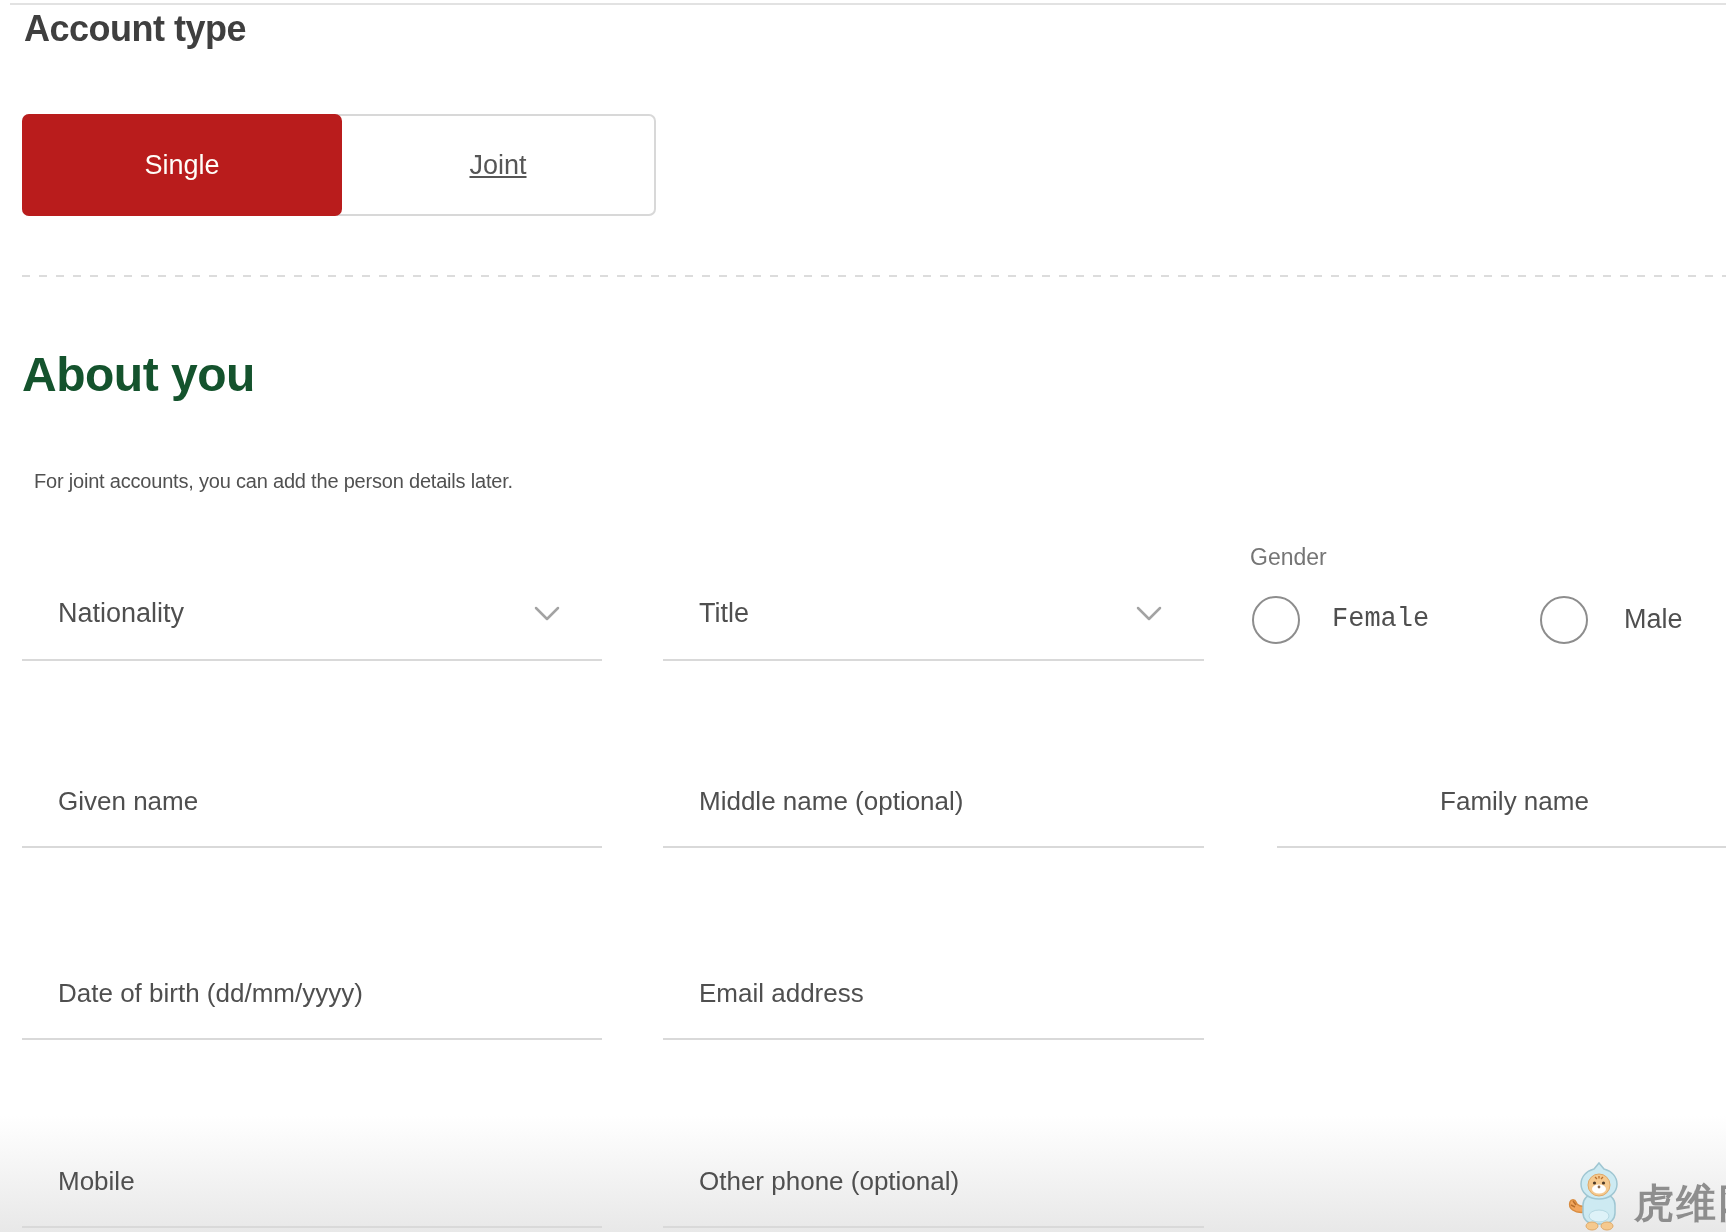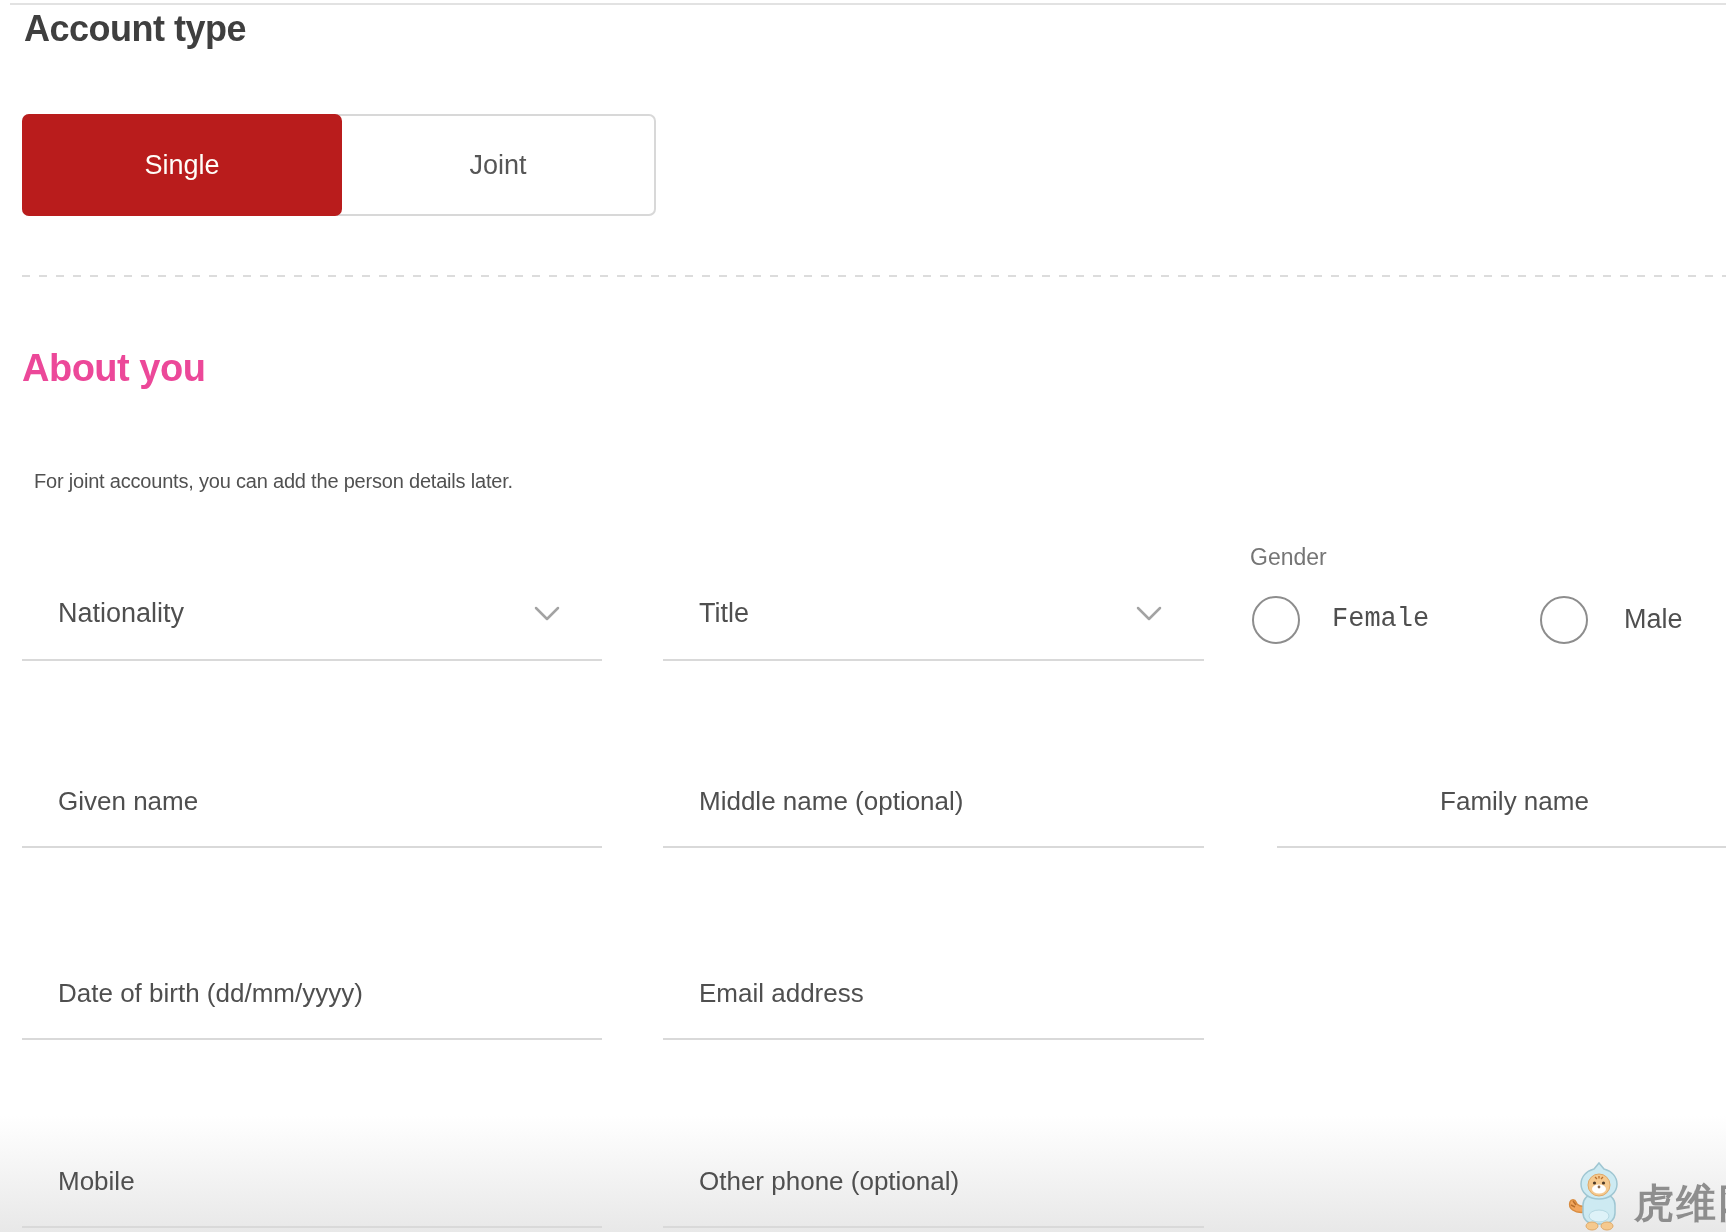--- a/index.html
+++ b/index.html
@@ -23,29 +23,29 @@
   }
   .seg{
     position:absolute;border:none;background:transparent;cursor:pointer;
     font-family:inherit;font-size:27px;padding:0;
   }
   .seg-active{
     left:-2px;top:-2px;width:320px;height:102px;
     background:#b91c1c;border-radius:7px;color:#fffdf8;z-index:1;
   }
   .seg-inactive{
-    left:318px;top:0;width:312px;height:98px;color:#565656;
+    left:318px;top:0;width:312px;height:98px;color:#565656;text-decoration:underline;
   }
   .dashed-divider{
     position:absolute;left:22px;top:275px;width:1704px;height:2px;
     background:repeating-linear-gradient(90deg,#dcdcdc 0 8px,transparent 8px 17px);
   }
   .about-heading{
     position:absolute;left:22px;top:347px;margin:0;
-    font-size:38px;font-weight:700;color:#ec4899;letter-spacing:-0.5px;
+    font-size:48px;font-weight:700;color:#14532d;letter-spacing:-0.5px;
   }
   .about-note{
     position:absolute;left:22px;top:458px;margin:12px;
     font-size:20px;color:#515151;letter-spacing:-0.2px;
   }
   
   .field{
     position:absolute;height:88px;box-sizing:border-box;
     border:none;border-bottom:2px solid #d9d9d9;background:transparent;
   }

